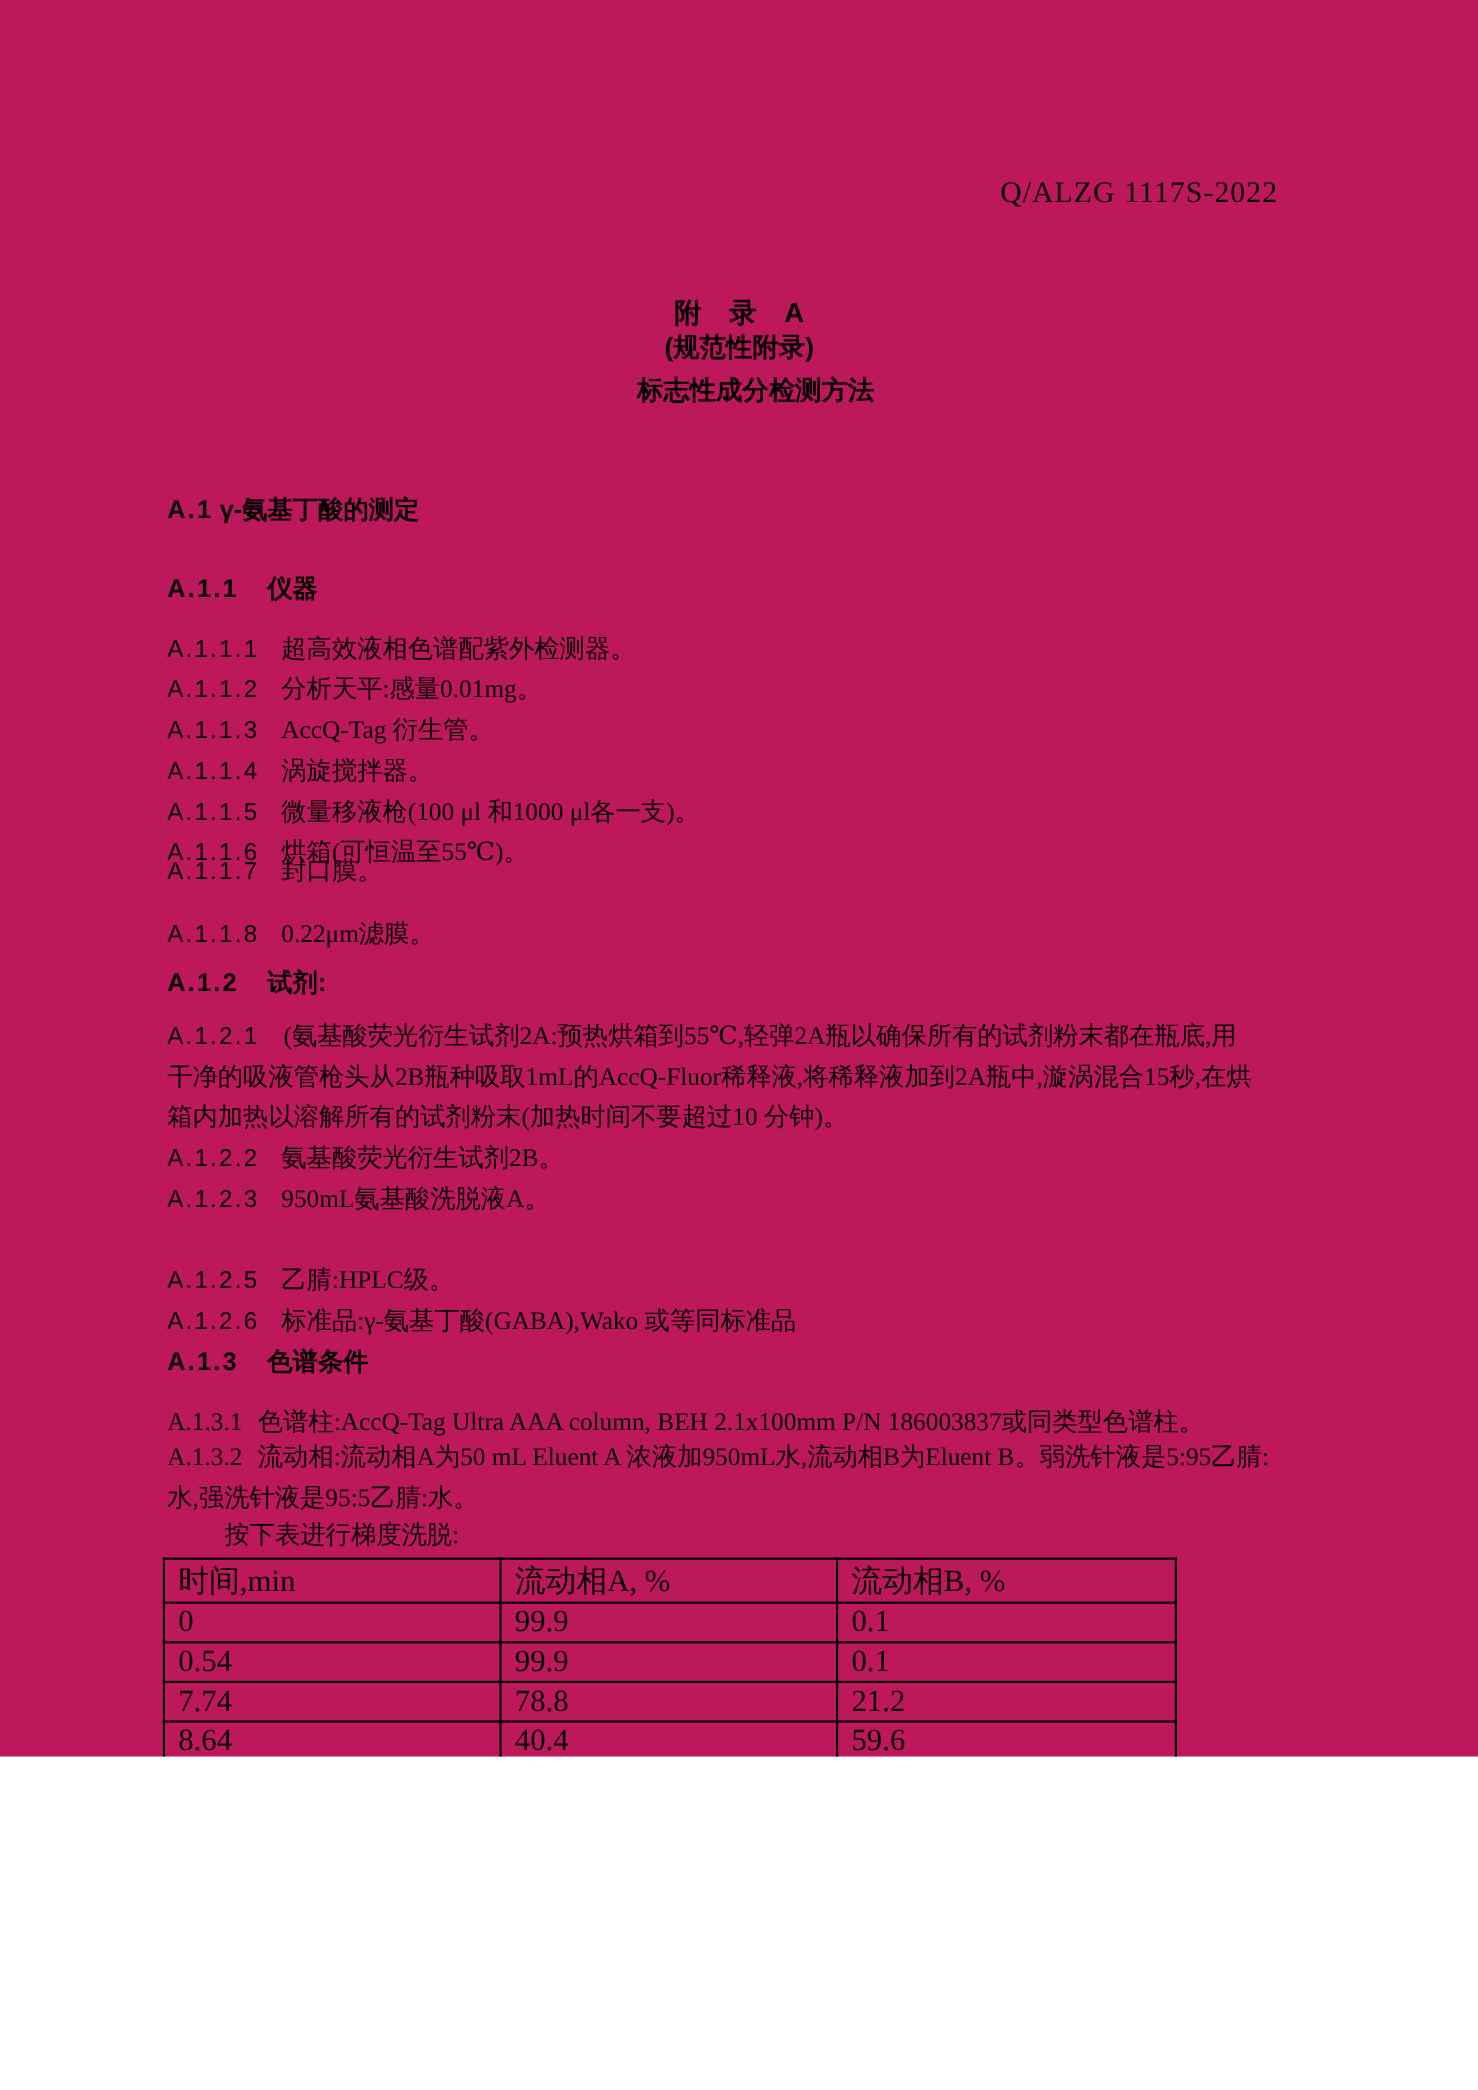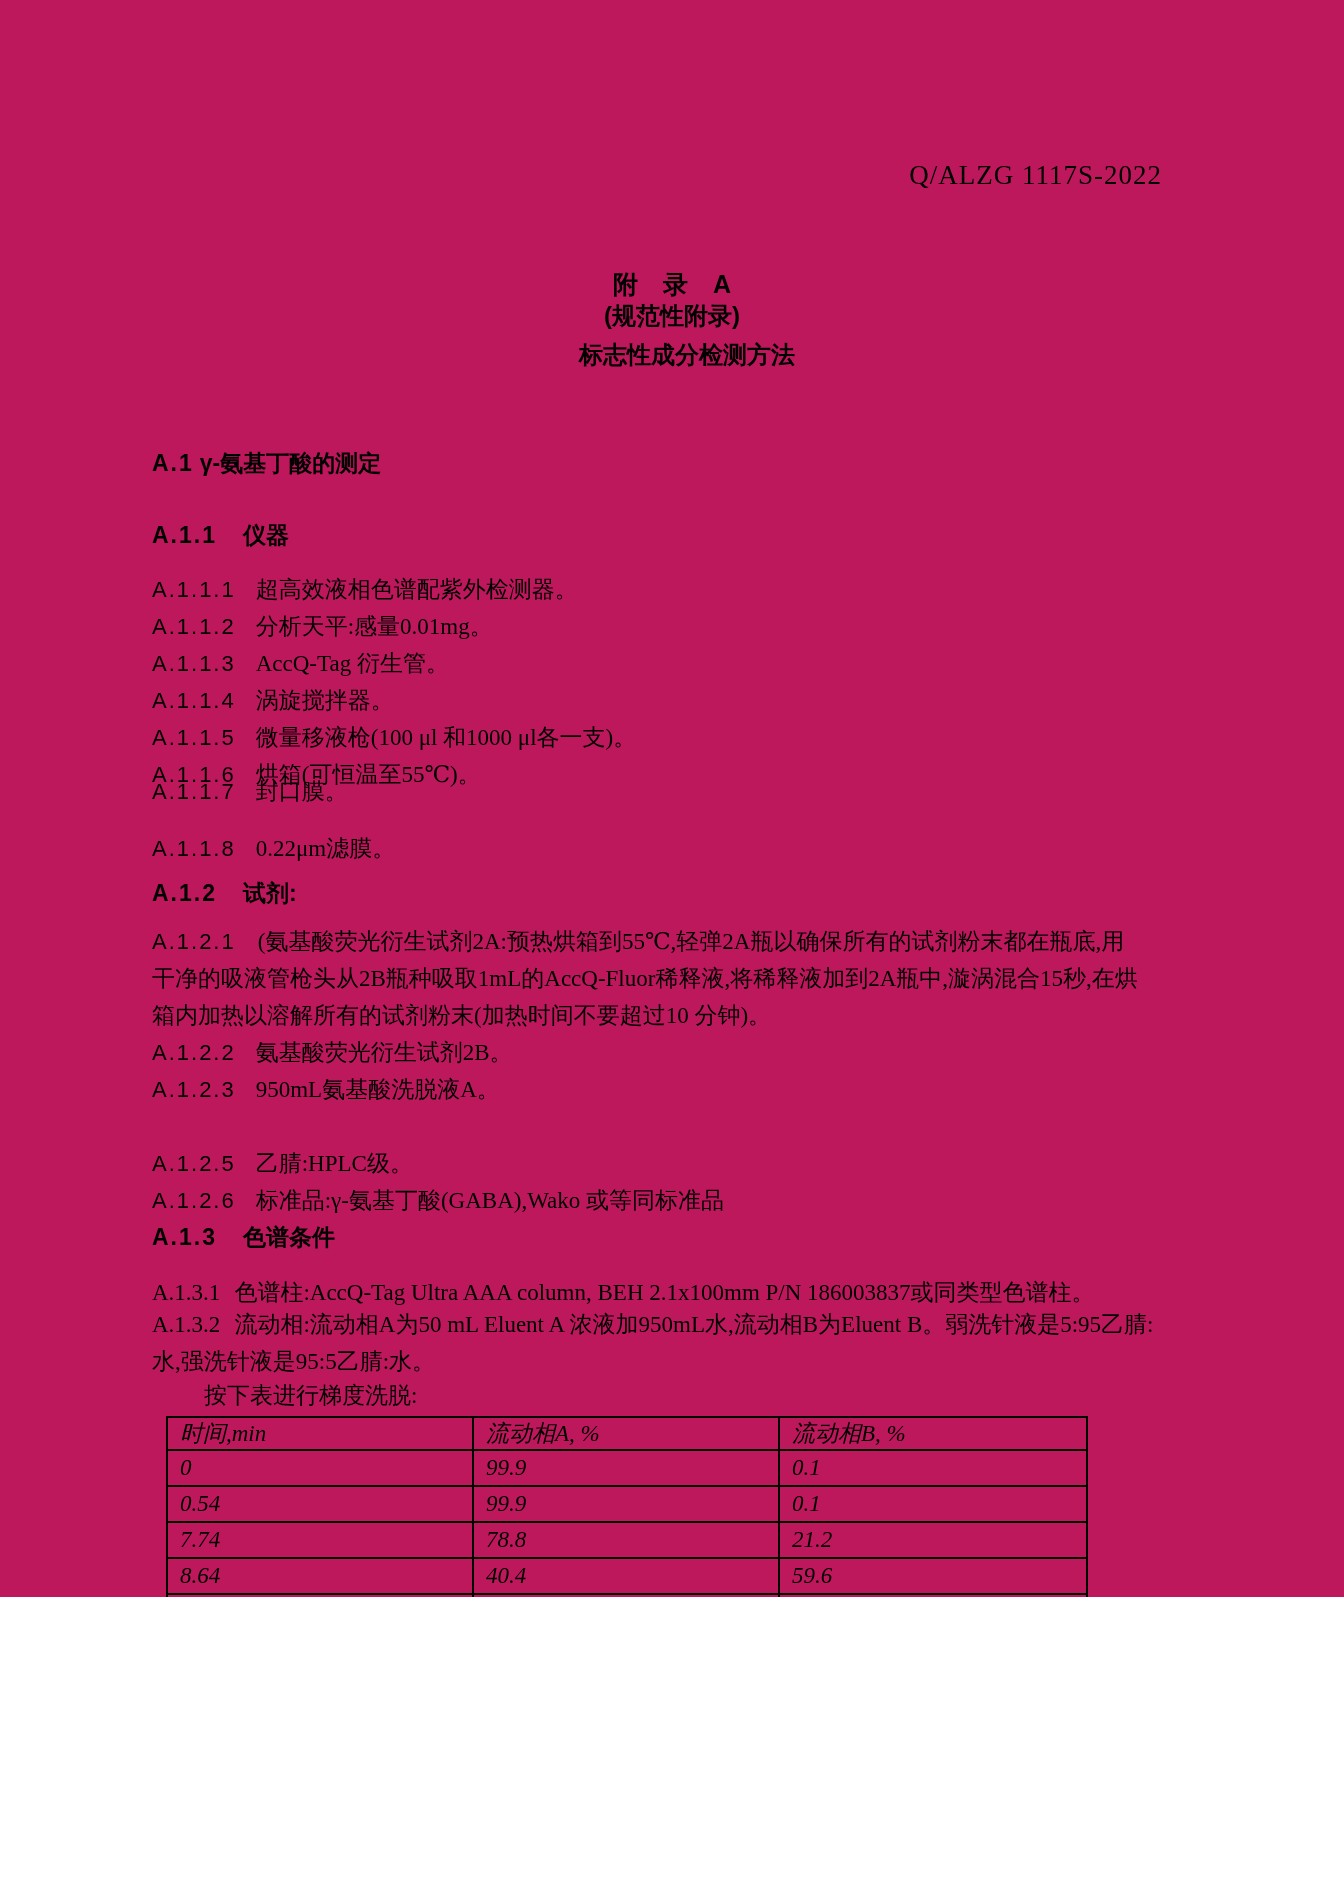--- a/index.html
+++ b/index.html
@@ -61,25 +61,24 @@
     font-size:23px; margin-right:14px;
   }
 
   .table-intro{
     position:absolute; left:204px; top:1380px;
     font-family:"Liberation Serif","DejaVu Serif",serif;
     font-size:23px;
   }
 
   table.gradient{
-    position:absolute; left:166px; top:1416px;
+    position:absolute; left:148px; top:1416px;
     width:920px; border-collapse:collapse; table-layout:fixed;
     font-family:"Liberation Serif","DejaVu Serif",serif;
-    font-size:23px;
-    font-style:italic;
+    font-size:28px;
   }
   table.gradient th, table.gradient td{
     border:2px solid #000;
     text-align:left; vertical-align:middle;
     padding:0 0 0 12px; font-weight:normal;
   }
   table.gradient th{height:30px;}
   table.gradient td{height:34px;}
 
   .page-number{

